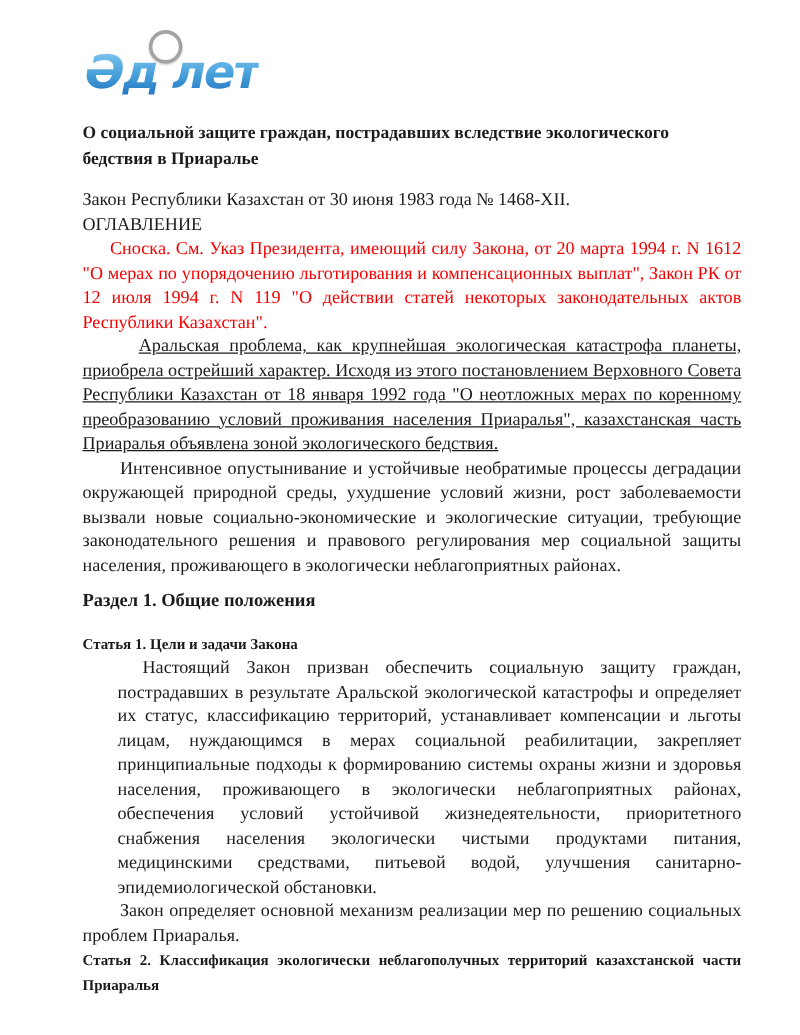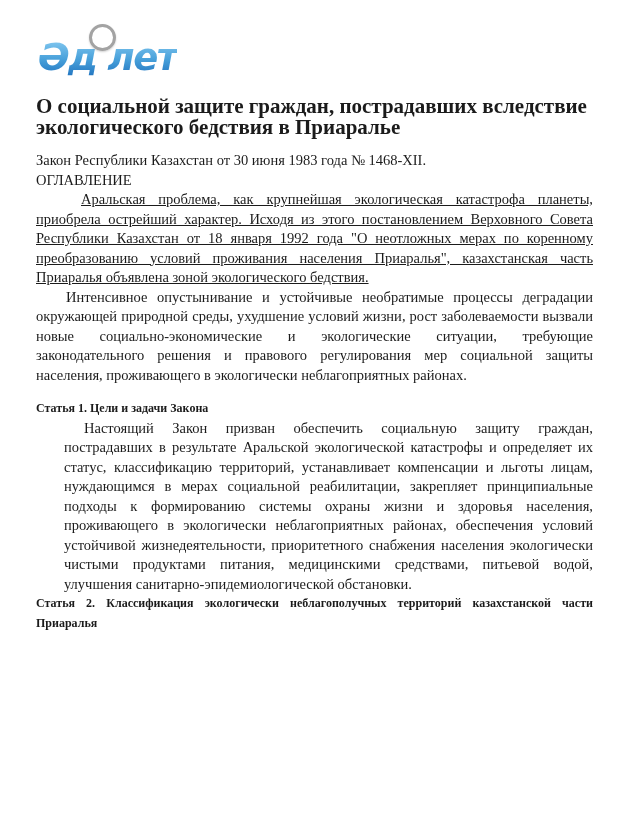--- a/index.html
+++ b/index.html
@@ -6,21 +6,21 @@
     margin: 0;
     padding: 0;
     background: #ffffff;
     width: 640px;
   }
   .page {
     position: relative;
     width: 640px;
     height: 828px;
     box-sizing: border-box;
-    padding: 34px 47px 0 36px;
+    padding: 34px 47px 0 66px;
     background: #ffffff;
     font-family: "Liberation Serif", serif;
     color: var(--text, #1b1b1b);
     font-size: 14.5px;
     line-height: 19.5px;
     overflow: hidden;
   }
   
   .logo {
     display: inline-block;
@@ -53,21 +53,21 @@
     width: 21px;
     height: 21px;
     border: 3px solid var(--lens_ring, #a3a3a3);
     border-radius: 50%;
     box-shadow: 0 1px 2px rgba(0,0,0,0.18), inset 0 0 3px rgba(255,255,255,0.6);
     background: rgba(255,255,255,0.10);
   }
   
   .doc-title {
     margin: 10px 0 0 0;
-    font-size: 21px;
+    font-size: 14px;
     line-height: 21px;
     font-weight: bold;
     text-align: left;
   }
   .meta-line { margin: 13px 0 0 0; }
   .toc-line  { margin: 0; }
   .footnote {
     margin: 0;
     color: var(--footnote_red, #f40000);
     text-align: justify;
@@ -102,23 +102,26 @@
 
   <a class="logo">
     <span class="logo-text"><span>Әд</span><span class="lens-wrap"><span class="lens-ring"></span><span>і</span></span><span>лет</span></span>
   </a>
 
   <h1 class="doc-title">О социальной защите граждан, пострадавших вследствие экологического бедствия в Приаралье</h1>
 
   <p class="meta-line">Закон Республики Казахстан от 30 июня 1983 года № 1468-XII.</p>
   <p class="toc-line">ОГЛАВЛЕНИЕ</p>
 
+  <p class="footnote">Сноска. См. Указ Президента, имеющий силу Закона, от 20 марта 1994 г. N 1612 "О мерах по упорядочению льготирования и компенсационных выплат", Закон РК от 12 июля 1994 г. N 119 "О действии статей некоторых законодательных актов Республики Казахстан".</p>
 
   <p class="body-p indent-lg">Аральская проблема, как крупнейшая экологическая катастрофа планеты, приобрела острейший характер. Исходя из этого постановлением Верховного Совета Республики Казахстан от 18 января 1992 года "О неотложных мерах по коренному преобразованию условий проживания населения Приаралья", казахстанская часть Приаралья объявлена зоной экологического бедствия.</p>
   <p class="body-p indent-md">Интенсивное опустынивание и устойчивые необратимые процессы деградации окружающей природной среды, ухудшение условий жизни, рост заболеваемости вызвали новые социально-экономические и экологические ситуации, требующие законодательного решения и правового регулирования мер социальной защиты населения, проживающего в экологически неблагоприятных районах.</p>
 
+  <h2 class="section-heading">Раздел 1. Общие положения</h2>
 
   <h3 class="article-heading">Статья 1. Цели и задачи Закона</h3>
   <p class="body-p indent-sm">Настоящий Закон призван обеспечить социальную защиту граждан, пострадавших в результате Аральской экологической катастрофы и определяет их статус, классификацию территорий, устанавливает компенсации и льготы лицам, нуждающимся в мерах социальной реабилитации, закрепляет принципиальные подходы к формированию системы охраны жизни и здоровья населения, проживающего в экологически неблагоприятных районах, обеспечения условий устойчивой жизнедеятельности, приоритетного снабжения населения экологически чистыми продуктами питания, медицинскими средствами, питьевой водой, улучшения санитарно-эпидемиологической обстановки.</p>
+  <p class="body-p indent-md">Закон определяет основной механизм реализации мер по решению социальных проблем Приаралья.</p>
 
   <h3 class="article-heading tight justify">Статья 2. Классификация экологически неблагополучных территорий казахстанской части Приаралья</h3>
 
 </div>
 
 </body></html>

